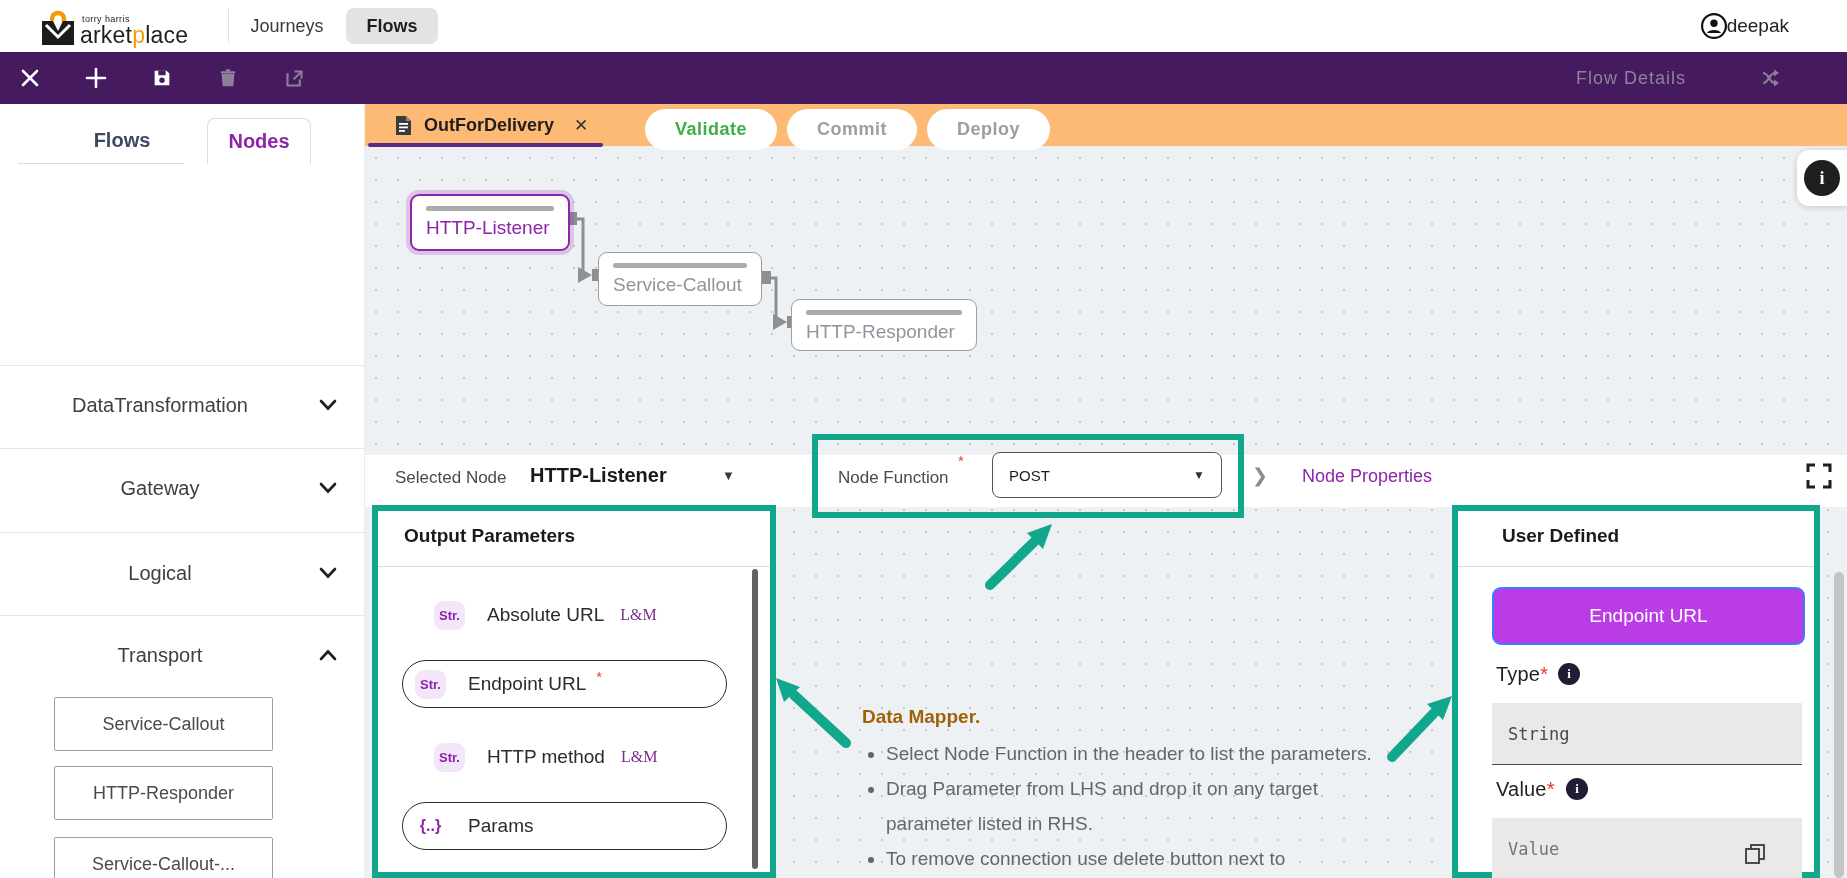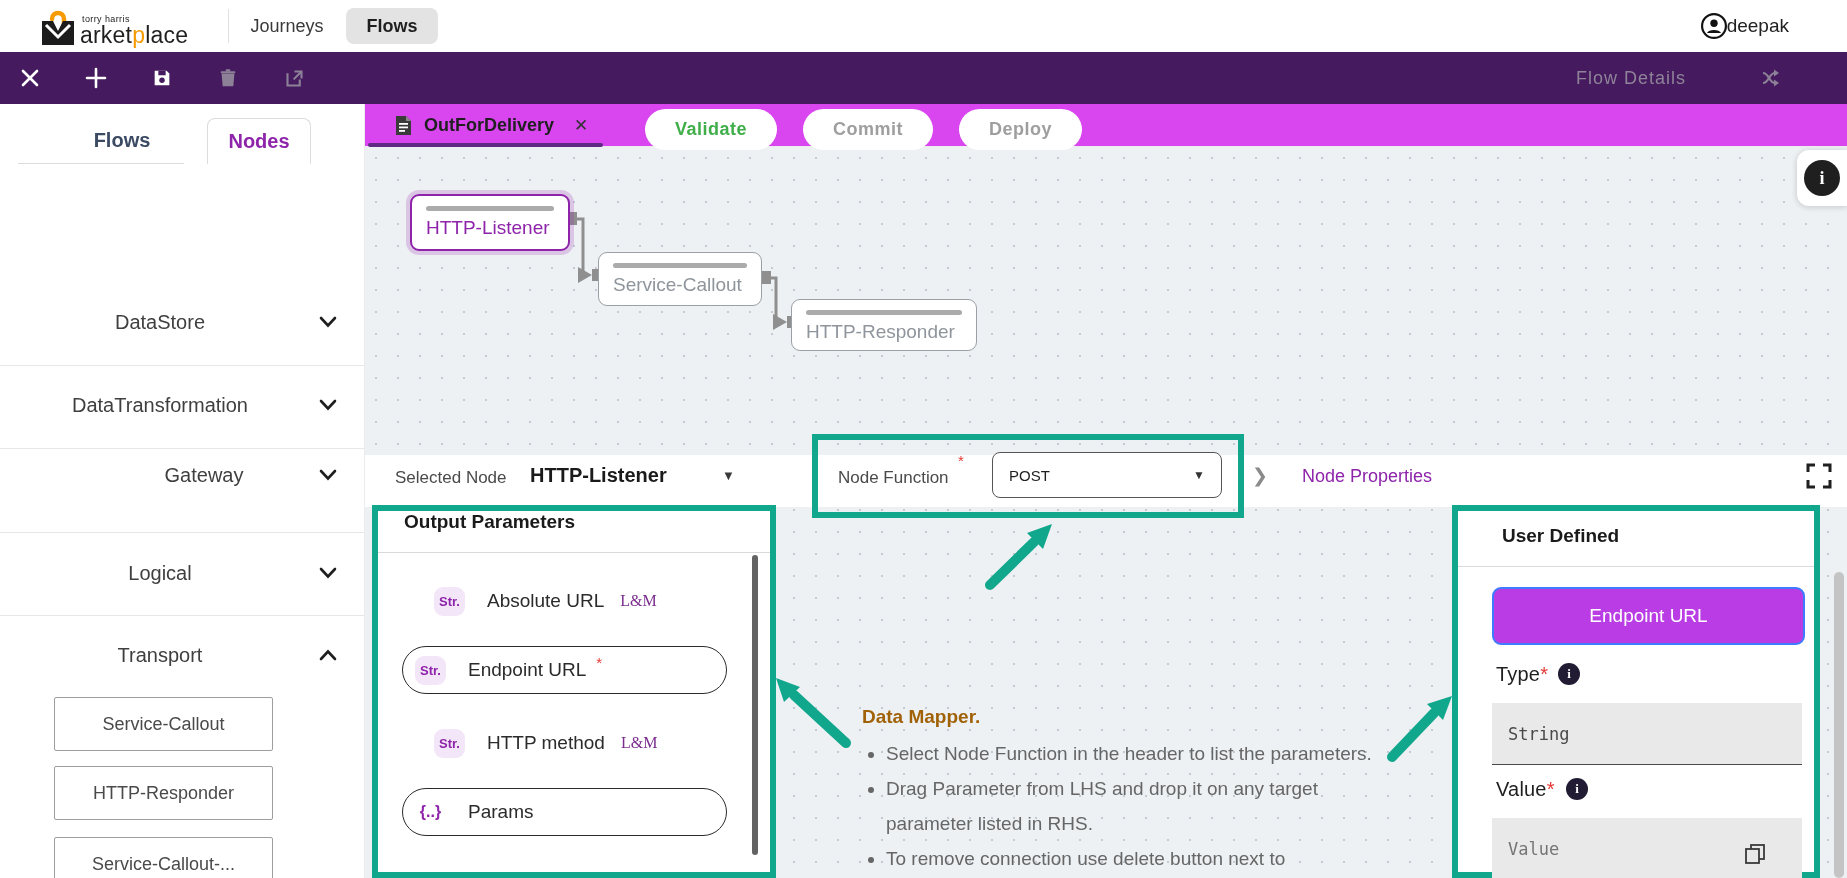--- a/index.html
+++ b/index.html
@@ -23,21 +23,21 @@
   .user-box { position:absolute; right:58px; top:0; height:52px; display:flex; align-items:center; gap:0; }
   .user-name { font-size:19px; color:#222; }
 
   
   .purplebar { position:absolute; left:0; top:52px; width:1847px; height:52px; background:#451a5e; z-index:30; display:flex; align-items:center; }
   .pb-icon { width:44px; height:44px; display:flex; align-items:center; justify-content:center; cursor:pointer; }
   .pb-icon.white { color:#fff; }
   .pb-icon.muted { color:#8d8198; }
   .pb-x { margin-left:8px; font-size:24px; }
   .pb-gap { margin-left:22px; }
-  .pills { position:absolute; left:645px; top:57px; display:flex; gap:26px; }
+  .pills { position:absolute; left:645px; top:57px; display:flex; gap:10px; }
   .pill { height:41px; background:#fff; border:none; border-radius:21px; padding:0 30px; font-family:"Liberation Sans",sans-serif;
           font-size:18px; font-weight:bold; letter-spacing:.5px; cursor:pointer; }
   .pill.validate { color:#3fae49; }
   .pill.gray { color:#9e9e9e; }
   .flow-details { position:absolute; left:1576px; top:0; height:52px; display:flex; align-items:center;
                   color:#8f8399; font-size:18px; letter-spacing:1px; cursor:pointer; }
   .pb-share { position:absolute; left:1750px; top:4px; }
 
   
   .sidebar { position:absolute; left:0; top:104px; width:365px; height:774px; background:#fff; border-right:1px solid #ececec; z-index:20; }
@@ -49,21 +49,21 @@
                     font-size:20px; font-weight:bold; color:#8e24aa; background:#fff; cursor:pointer;margin-left:23px; }
   .side-tab-underline { position:absolute; left:18px; top:59px; width:166px; height:1px; background:#dcdcdc; }
   .cat { position:absolute; left:0; width:365px; height:84px; display:flex; align-items:center; cursor:pointer; }
   .cat-label { width:320px; text-align:center; font-size:20px; color:#3f3f3f; }
   .cat-chev { position:absolute; right:28px; }
   .side-div { position:absolute; left:0; width:365px; height:1px; background:#e7e7e7; }
   .node-card { position:absolute; left:54px; width:219px; height:54px; border:1px solid #9e9e9e; background:#fff; border-radius:2px;
                display:flex; align-items:center; justify-content:center; font-size:18px; color:#4a4a4a; cursor:grab; }
 
   
-  .tabbar { position:absolute; left:365px; top:104px; width:1482px; height:43px; background:#d946ef; border-bottom:1px solid #ececec; z-index:20;text-align:center; }
+  .tabbar { position:absolute; left:365px; top:104px; width:1482px; height:43px; background:#fdba74; border-bottom:1px solid #ececec; z-index:20;text-align:center; }
   .flowtab { position:absolute; left:20px; top:0; height:43px; display:flex; align-items:center; gap:12px; padding:0 10px; cursor:pointer; }
   .flowtab-title { font-size:18px; font-weight:bold; color:#1f1f1f; }
   .flowtab-close { font-size:17px; color:#333; margin-left:8px; cursor:pointer; }
   .tab-underline { position:absolute; left:3px; top:39px; width:235px; height:4px; background:#5e2a84; border-radius:2px; }
 
   
   .canvas { position:absolute; left:365px; top:147px; width:1482px; height:731px; background:#edf1f4;
             background-image:radial-gradient(#c4cad3 1.4px, transparent 1.4px); background-size:22px 22px; z-index:1; }
   .white-strip { position:absolute; left:365px; top:455px; width:1482px; height:52px; background:#fff; z-index:2; }
   .info-card { position:absolute; left:1797px; top:150px; width:50px; height:56px; background:#fff; border-radius:12px 0 0 12px;
@@ -96,21 +96,21 @@
   .fs-icon { position:absolute; left:1806px; top:463px; z-index:4; cursor:pointer; }
 
   
   .teal-box { position:absolute; border:6px solid #10a78c; z-index:6; pointer-events:none; }
   .tb-nodefunc { left:812px; top:434px; width:432px; height:84px; background:transparent; }
   .tb-output { left:372px; top:505px; width:404px; height:373px; background:#fff; }
   .tb-user { left:1452px; top:505px; width:368px; height:373px; background:#fff; }
   .arrow-svg { position:absolute; left:0; top:0; width:1847px; height:878px; z-index:8; pointer-events:none; }
 
   
-  .out-panel { position:absolute; left:378px; top:497px; width:360px; height:361px; z-index:7; }
+  .out-panel { position:absolute; left:378px; top:511px; width:360px; height:361px; z-index:7; }
   .panel-title { font-size:19px; font-weight:bold; color:#1a1a1a; }
   .out-title { position:absolute; left:26px; top:14px; }
   .out-div { position:absolute; left:0px; top:55px; width:392px; height:1px; background:#dadada; }
   .out-scroll { position:absolute; left:374px; top:58px; width:6px; height:300px; background:#636363; border-radius:3px; cursor:pointer; }
   .prow { position:absolute; display:flex; align-items:center; z-index:7; cursor:grab; }
   .prow.boxed { border:1.5px solid #2b2b2b; border-radius:24px; }
   .pbadge { min-width:31px; height:29px; border-radius:9px; background:#f3e6f8; color:#8e24aa; font-size:13px; font-weight:bold;
             display:flex; align-items:center; justify-content:center; padding:0 4px; }
   .pbadge.braces { background:transparent; font-size:16px; }
   .plabel { font-size:19px; color:#2b2b2b; margin-left:22px; }
@@ -219,37 +219,31 @@
     </div>
   </div>
 
   <div class="sidebar">
     <div class="side-tabs">
       <div class="side-tab-flows">Flows</div>
       <div class="side-tab-nodes">Nodes</div>
       <div class="side-tab-underline"></div>
     </div>
 
-    <div class="cat" style="top:176px;">
-      <span class="cat-label">DataStore</span>
-      <svg class="cat-chev" width="18" height="12" viewBox="0 0 18 12">
-          <path d="M2 2 L9 9.5 L16 2" fill="none" stroke="#1f1f1f" stroke-width="2.6" stroke-linecap="round"></path>
-        </svg>
-    </div>
     <div class="side-div" style="top:261px;"></div>
 
     <div class="cat" style="top:259px;">
       <span class="cat-label">DataTransformation</span>
       <svg class="cat-chev" width="18" height="12" viewBox="0 0 18 12">
           <path d="M2 2 L9 9.5 L16 2" fill="none" stroke="#1f1f1f" stroke-width="2.6" stroke-linecap="round"></path>
         </svg>
     </div>
     <div class="side-div" style="top:344px;"></div>
 
-    <div class="cat" style="top:329px;padding-left:44px;">
+    <div class="cat" style="top:342px;">
       <span class="cat-label">Gateway</span>
       <svg class="cat-chev" width="18" height="12" viewBox="0 0 18 12">
           <path d="M2 2 L9 9.5 L16 2" fill="none" stroke="#1f1f1f" stroke-width="2.6" stroke-linecap="round"></path>
         </svg>
     </div>
     <div class="side-div" style="top:428px;"></div>
 
     <div class="cat" style="top:427px;">
       <span class="cat-label">Logical</span>
       <svg class="cat-chev" width="18" height="12" viewBox="0 0 18 12">

